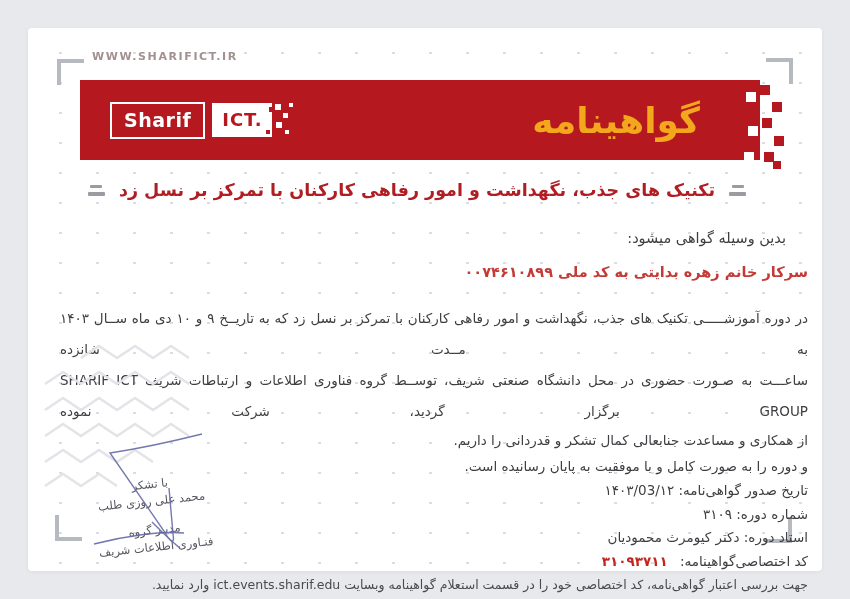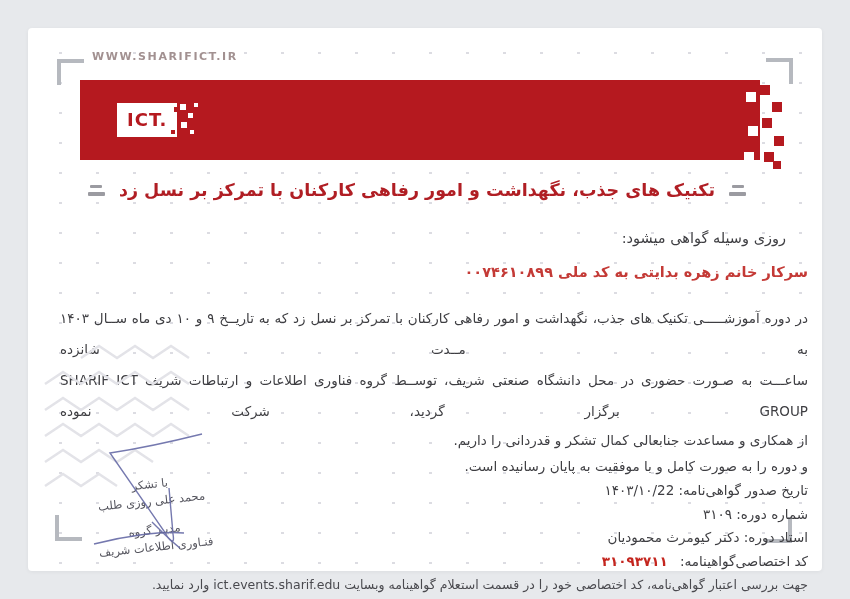--- a/index.html
+++ b/index.html
@@ -92,33 +92,35 @@
 
   <div class="bracket tl"></div>
   <div class="bracket tr"></div>
   <div class="bracket bl"></div>
   <div class="bracket br"></div>
 
   <div class="url">WWW.SHARIFICT.IR</div>
 
   <div class="banner">
     <div class="logo">
+      <span class="logo-sharif">Sharif</span>
       <span class="logo-ict">
         <span>ICT.</span>
         <span class="px r" style="width:5px;height:5px;right:-2px;top:4px;"></span>
         <span class="px r" style="width:4px;height:4px;right:2px;bottom:3px;"></span>
       </span>
       <span style="position:relative;width:22px;height:40px;display:block;">
         <span class="px w" style="width:6px;height:6px;left:3px;top:4px;"></span>
         <span class="px w" style="width:5px;height:5px;left:11px;top:13px;"></span>
         <span class="px w" style="width:6px;height:6px;left:4px;top:22px;"></span>
         <span class="px w" style="width:4px;height:4px;left:13px;top:30px;"></span>
         <span class="px w" style="width:4px;height:4px;left:17px;top:3px;"></span>
       </span>
     </div>
+    <div class="brand-fa">گواهینامه</div>
   </div>
 
   <span class="bpx" style="left:718px;top:64px;background:#fff;"></span>
   <span class="bpx" style="left:720px;top:98px;background:#fff;"></span>
   <span class="bpx" style="left:716px;top:124px;background:#fff;"></span>
   <span class="bpx" style="left:732px;top:57px;background:#b5191f;"></span>
   <span class="bpx" style="left:744px;top:74px;background:#b5191f;"></span>
   <span class="bpx" style="left:734px;top:90px;background:#b5191f;"></span>
   <span class="bpx" style="left:746px;top:108px;background:#b5191f;"></span>
   <span class="bpx" style="left:736px;top:124px;background:#b5191f;"></span>
@@ -130,27 +132,27 @@
         <i></i>
       </span>
     <span class="cert-title">تکنیک های جذب، نگهداشت و امور رفاهی کارکنان با تمرکز بر نسل زد</span>
     <span class="dash">
         <i></i>
         <i></i>
       </span>
   </div>
 
   <div class="content">
-    <div class="line intro">روزی وسیله گواهی میشود:</div>
+    <div class="line intro">بدین وسیله گواهی میشود:</div>
     <div class="line recipient">سرکار خانم زهره بدایتی به کد ملی ۰۰۷۴۶۱۰۸۹۹</div>
     <div class="line para1">در دوره آموزشـــــی تکنیک های جذب، نگهداشت و امور رفاهی کارکنان با تمرکز بر نسل زد که به تاریــخ ۹ و ۱۰ دی ماه ســال ۱۴۰۳ به مــدت شانزده</div>
     <div class="line para2">ساعـــت به صـورت حضوری در محل دانشگاه صنعتی شریف، توســط گروه فناوری اطلاعات و ارتباطات شریف SHARIF ICT GROUP برگزار گردید، شرکت نموده</div>
     <div class="line para4">از همکاری و مساعدت جنابعالی کمال تشکر و قدردانی را داریم.</div>
     <div class="line para3">و دوره را به صورت کامل و با موفقیت به پایان رسانیده است.</div>
-    <div class="line meta">تاریخ صدور گواهی‌نامه: ۱۴۰۳/۱۰/22</div>
+    <div class="line meta">تاریخ صدور گواهی‌نامه: ۱۴۰۳/03/۱۲</div>
     <div class="line meta num">شماره دوره: ۳۱۰۹</div>
     <div class="line meta">استاد دوره: دکتر کیومرث محمودیان</div>
     <div class="line meta">
       <span>کد اختصاصی‌گواهینامه:</span>
       <span class="code-value">۳۱۰۹۳۷۱۱</span>
     </div>
     <div class="line footer-note">جهت بررسی اعتبار گواهی‌نامه، کد اختصاصی خود را در قسمت استعلام گواهینامه وبسایت ict.events.sharif.edu وارد نمایید.</div>
   </div>
 
   <svg class="zigzag" width="165" height="150" viewBox="0 0 165 150">

